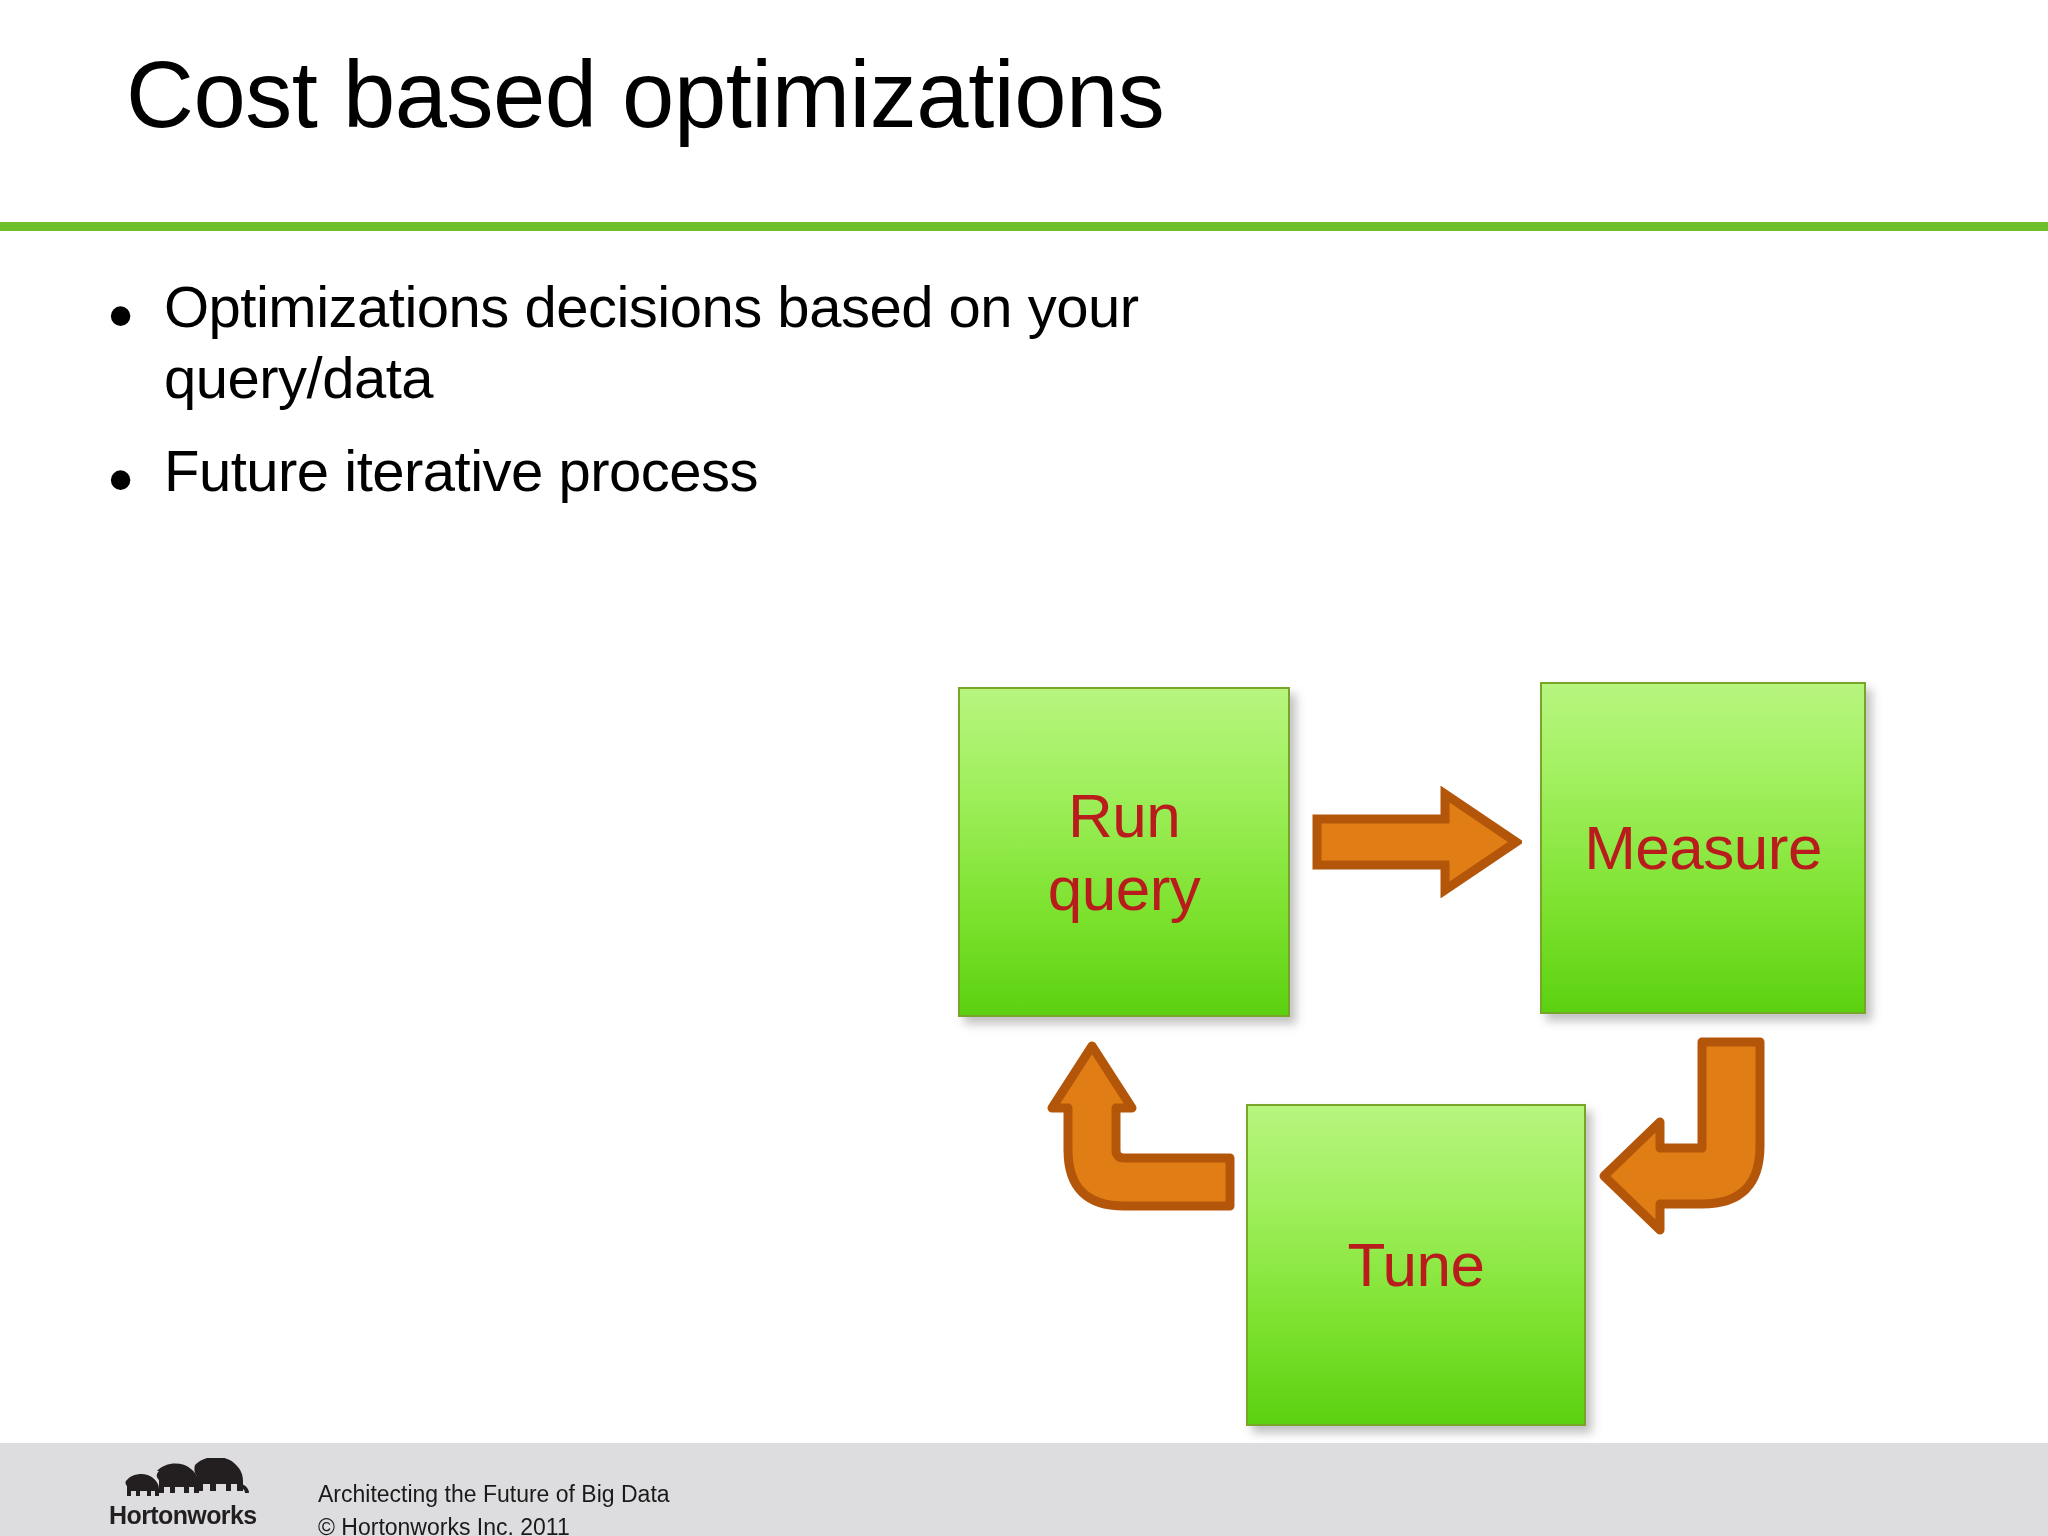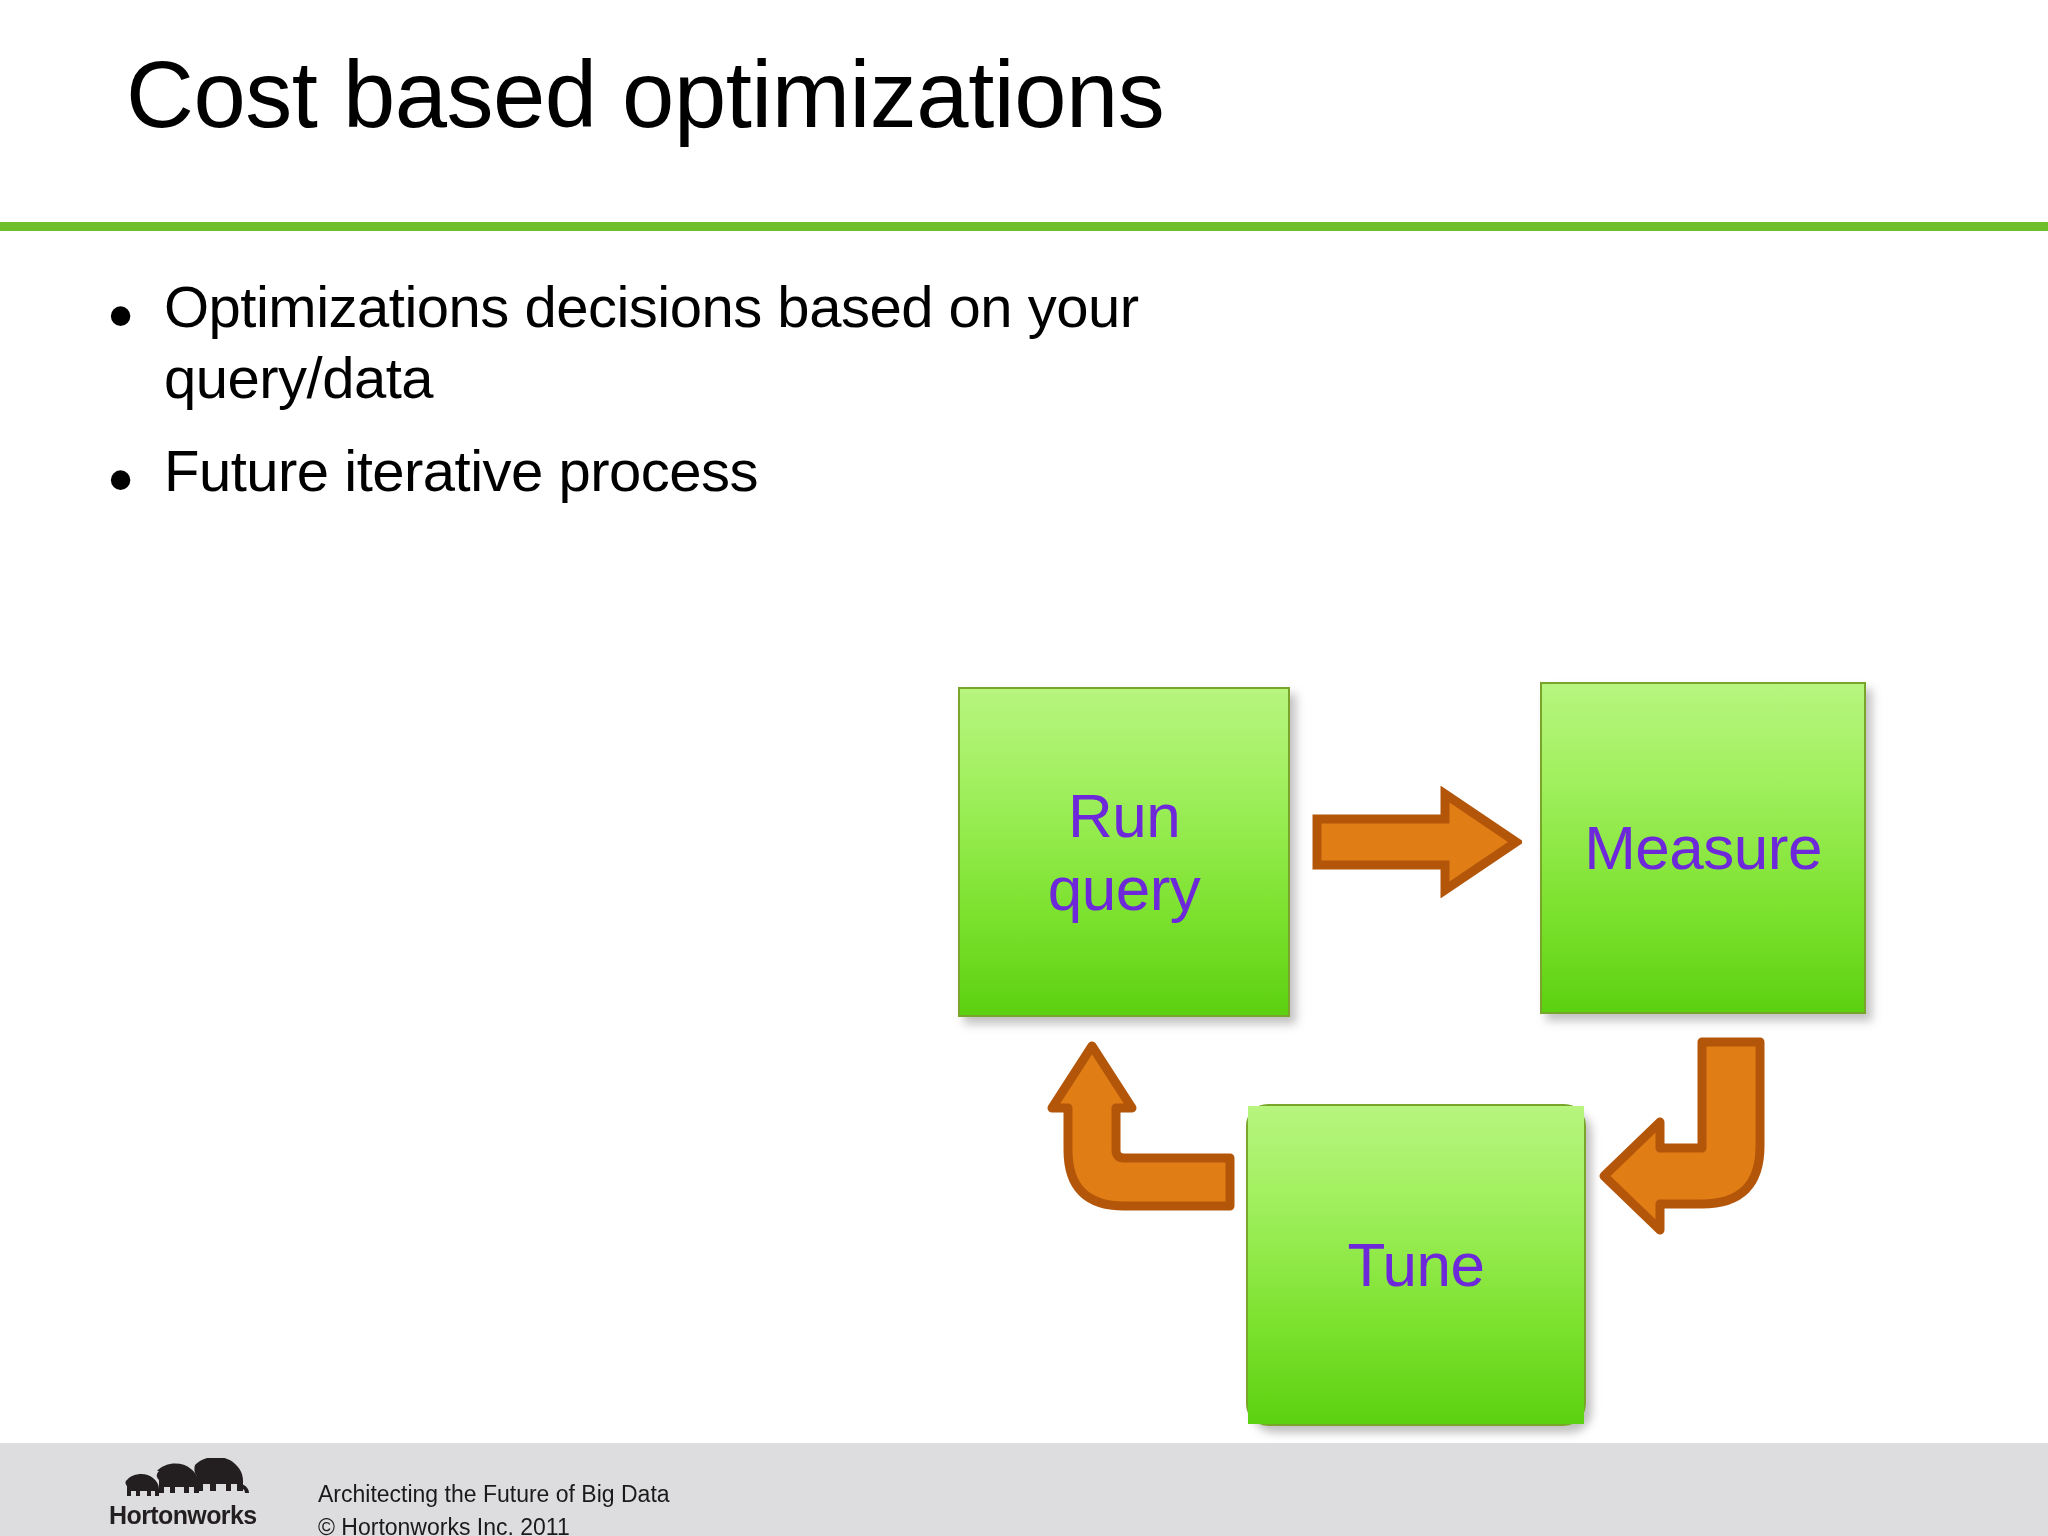--- a/index.html
+++ b/index.html
@@ -93,28 +93,28 @@
   .node-box-inner {
     position: absolute;
     inset: 0;
     background: linear-gradient(to bottom, #B7F57F 0%, #A2F060 28%, #7DE22F 68%, #5CD110 100%);
   }
   .node-label {
     position: relative;
     z-index: 2;
     font-size: 62px;
     line-height: 1.18;
-    color: #6d28d9;
+    color: #b91c1c;
     text-align: center;
     letter-spacing: -0.5px;
   }
 
   #node-run   { left: 958px;  top: 687px;  width: 332px; height: 330px; }
   #node-meas  { left: 1532px; top: 682px;  width: 326px; height: 332px; margin-left: 8px; }
-  #node-tune  { left: 1246px; top: 1104px; width: 340px; height: 322px; border-radius: 22px; }
+  #node-tune  { left: 1246px; top: 1104px; width: 340px; height: 322px; }
 
   .arrow-svg {
     position: absolute;
     pointer-events: auto;
   }
   #arrow-right { left: 1312px; top: 786px;  width: 210px; height: 112px; }
   #arrow-down  { left: 1596px; top: 1036px; width: 176px; height: 200px; }
   #arrow-up    { left: 1046px; top: 1036px; width: 190px; height: 176px; }
 
   

